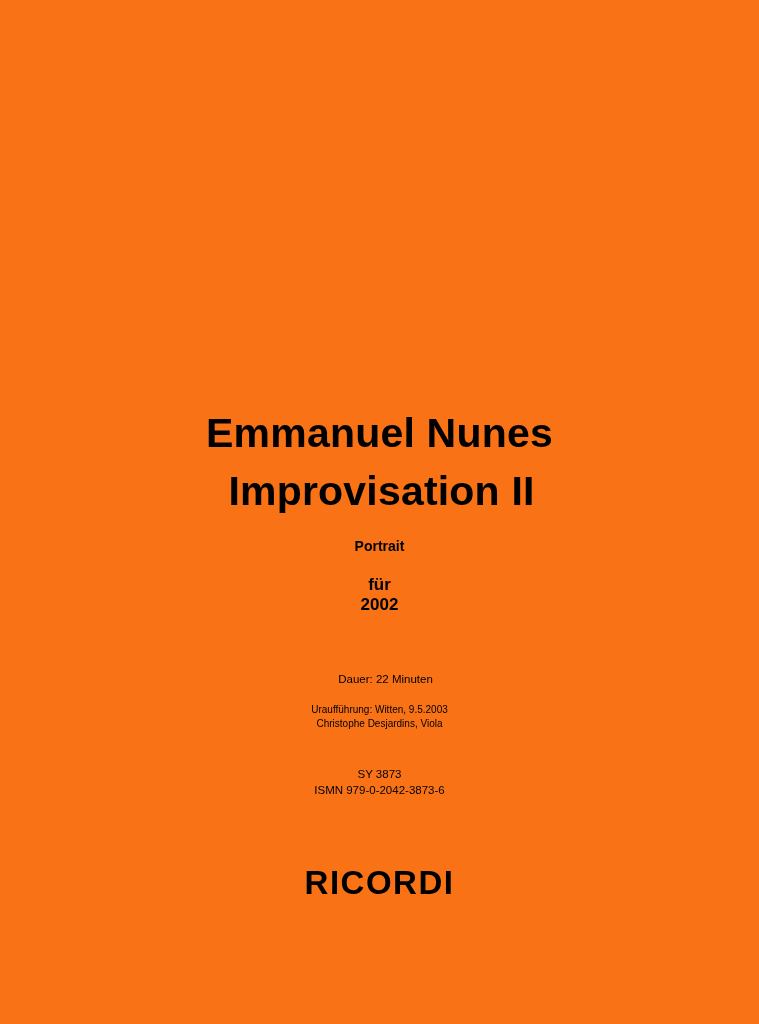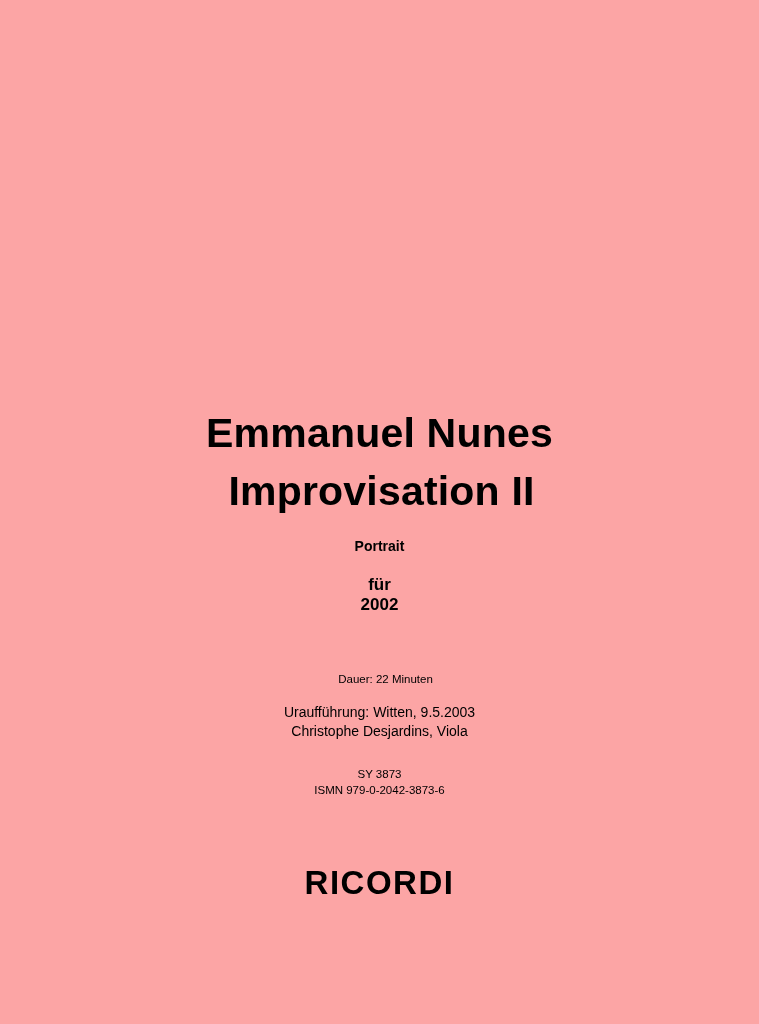--- a/index.html
+++ b/index.html
@@ -9,21 +9,21 @@
   body {
     width: 759px;
     height: 1024px;
     background: #ffffff;
     font-family: "Liberation Sans", sans-serif;
   }
   .cover {
     position: relative;
     width: 759px;
     height: 1024px;
-    background: #fca5a5;
+    background: #f97316;
     box-sizing: border-box;
     overflow: hidden;
   }
   .content {
     position: absolute;
     left: 0;
     right: 0;
     top: 0;
     text-align: center;
     color: #000000;
@@ -74,21 +74,21 @@
     left: 0;
     right: 0;
     font-size: 11.5px;
     padding-left: 12px;
   }
   .premiere {
     position: absolute;
     top: 703px;
     left: 0;
     right: 0;
-    font-size: 14px;
+    font-size: 10px;
     line-height: 1.35;
   }
   .catalog {
     position: absolute;
     top: 767px;
     left: 0;
     right: 0;
     font-size: 11.5px;
     line-height: 1.35;
   }

